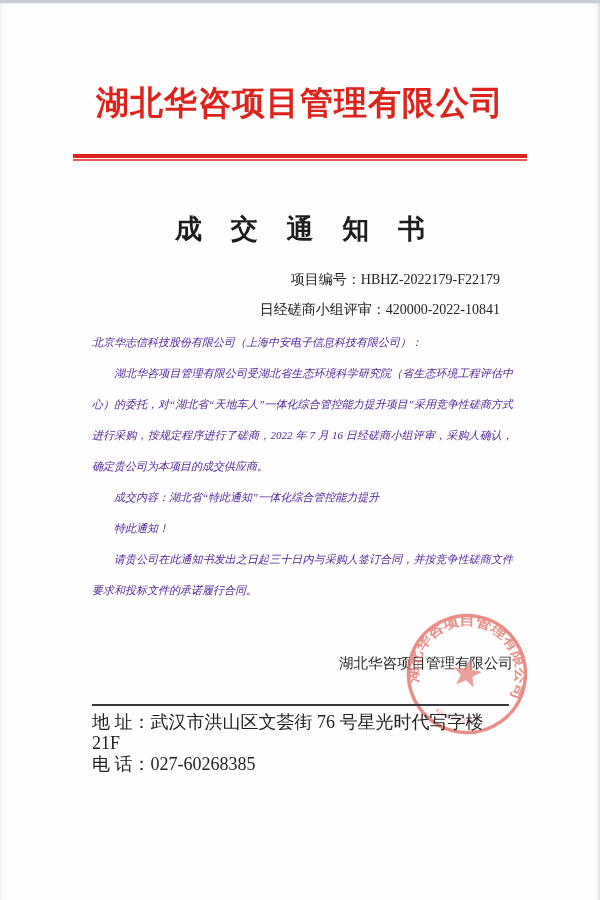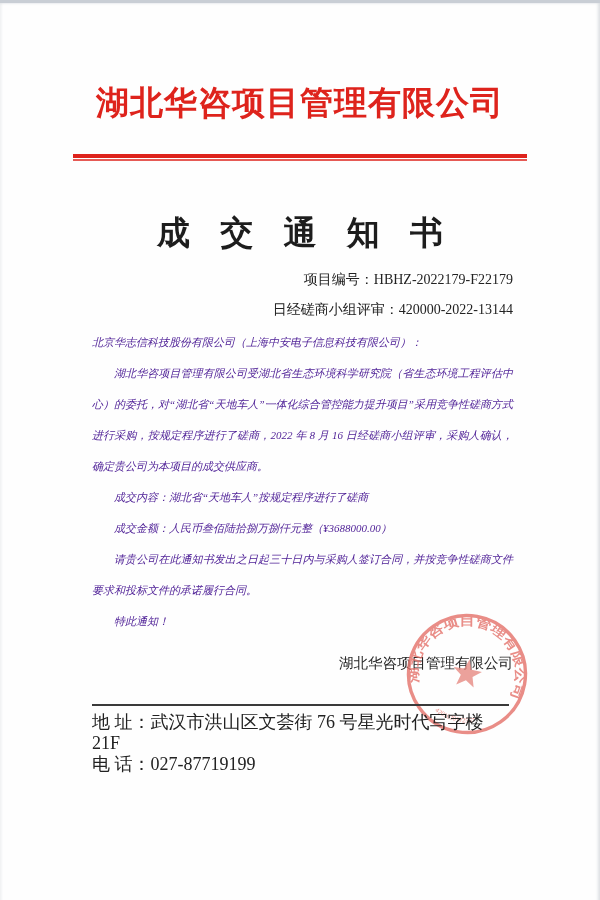--- a/index.html
+++ b/index.html
@@ -14,25 +14,25 @@
   .letterhead{
     position:absolute;top:78px;left:0;width:100%;margin:0;
     text-align:center;font-size:33px;font-weight:700;letter-spacing:1px;
   }
   .lh-rule{position:absolute;top:151px;left:73px;width:454px;}
   .lh-rule .thick{height:3.5px;}
   .lh-rule .gap{height:1.5px;background:#fff;}
   .lh-rule .thin{height:1.5px;opacity:.75;}
   .doc-title{
     position:absolute;top:208px;left:0;width:100%;margin:0;
-    text-align:center;font-size:33px;font-weight:700;letter-spacing:11px;text-indent:11px;
+    text-align:center;font-size:27px;font-weight:700;letter-spacing:11px;text-indent:11px;
     color:#1d1d1d;
   }
   .meta{
-    position:absolute;top:262px;right:87px;text-align:right;
+    position:absolute;top:262px;right:100px;text-align:right;
     font-size:14px;line-height:30px;color:#222;margin-left:40px;
   }
   .body-text{
     position:absolute;top:324px;left:92px;width:421px;
     font-size:11px;line-height:31px;text-align:justify;color:#4c1d95;font-style:italic;
   }
   .body-text p{margin:0;text-indent:2em;}
   .body-text p.no-indent{text-indent:0;}
   .signature{
     position:absolute;top:644px;right:87px;text-align:right;
@@ -58,30 +58,29 @@
   <div class="lh-rule">
     <div class="thick" style="background:#de231c"></div>
     <div class="gap"></div>
     <div class="thin" style="background:#de231c"></div>
   </div>
 
   <h2 class="doc-title">成 交 通 知 书</h2>
 
   <div class="meta">
     <div><span>项目编号：</span><span>HBHZ-2022179-F22179</span></div>
-    <div><span>日经磋商小组评审：</span><span>420000-2022-13144</span></div>
+    <div><span>日经磋商小组评审：</span><span>420000-2022-10841</span></div>
   </div>
 
   <div class="body-text">
     <p class="no-indent">北京华志信科技股份有限公司（上海中安电子信息科技有限公司）：</p>
-    <p>湖北华咨项目管理有限公司受湖北省生态环境科学研究院（省生态环境工程评估中心）的委托，对“湖北省“天地车人”一体化综合管控能力提升项目”采用竞争性磋商方式进行采购，按规定程序进行了磋商，2022 年 8 月 16 日经磋商小组评审，采购人确认，确定贵公司为本项目的成交供应商。</p>
-    <p>成交内容：湖北省“天地车人”按规定程序进行了磋商</p>
-    <p>成交金额：人民币叁佰陆拾捌万捌仟元整（¥3688000.00）</p>
+    <p>湖北华咨项目管理有限公司受湖北省生态环境科学研究院（省生态环境工程评估中心）的委托，对“湖北省“天地车人”一体化综合管控能力提升项目”采用竞争性磋商方式进行采购，按规定程序进行了磋商，2022 年 7 月 16 日经磋商小组评审，采购人确认，确定贵公司为本项目的成交供应商。</p>
+    <p>成交内容：湖北省“特此通知”一体化综合管控能力提升</p>
+    <p>特此通知！</p>
     <p>请贵公司在此通知书发出之日起三十日内与采购人签订合同，并按竞争性磋商文件要求和投标文件的承诺履行合同。</p>
-    <p>特此通知！</p>
   </div>
 
   <div class="signature">
     <div>湖北华咨项目管理有限公司</div>
   </div>
 
   <svg class="stamp" viewBox="0 0 140 140">
     <g transform="rotate(10 70 70)">
       <circle cx="70" cy="70" r="62" fill="none" stroke="#e4716a" stroke-width="3.6"></circle>
       <defs>
@@ -94,16 +93,16 @@
       <polygon points="70,54 73.9,64.7 85.2,65.1 76.3,72 79.4,82.9 70,76.6 60.6,82.9 63.7,72 54.8,65.1 66.1,64.7" fill="#e78a83"></polygon>
       <text font-size="7" fill="#e4716a">
         <textPath href="#sealBottomArc" startOffset="28">4201070172567</textPath>
       </text>
     </g>
   </svg>
 
   <footer class="page-footer">
     <div class="foot-rule"></div>
     <div class="foot-line"><span>地  址：</span><span>武汉市洪山区文荟街 76 号星光时代写字楼 21F</span></div>
-    <div class="foot-line"><span>电  话：</span><span>027-87719199</span></div>
+    <div class="foot-line"><span>电  话：</span><span>027-60268385</span></div>
   </footer>
 
 </div>
 
 </body></html>

